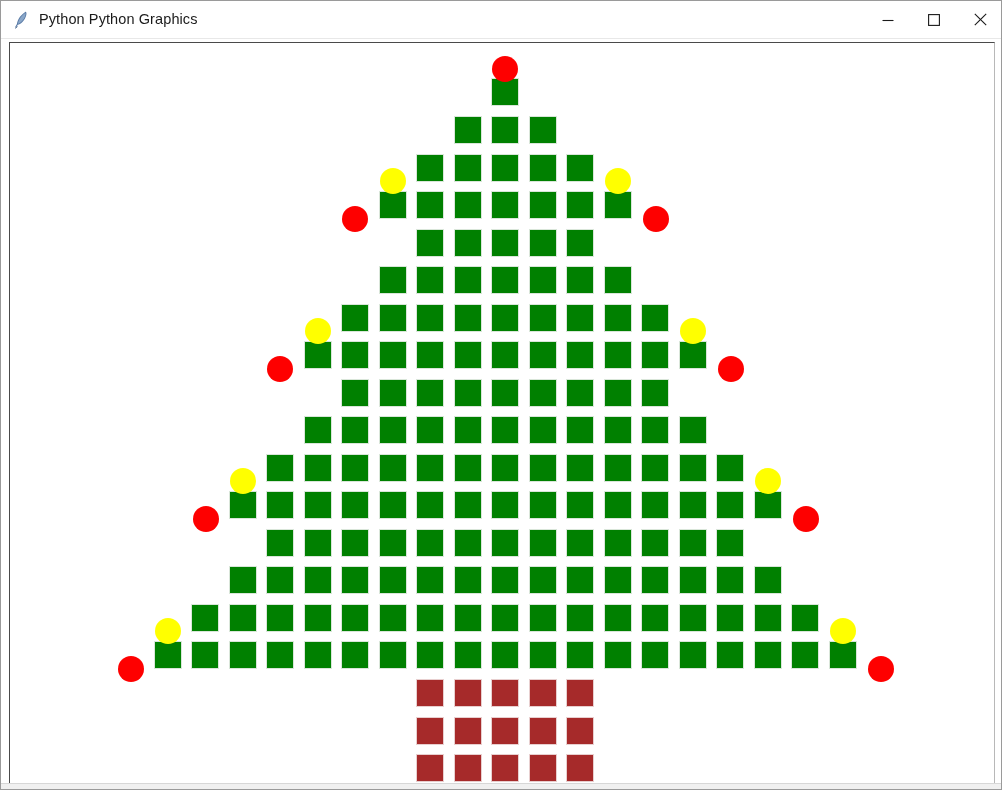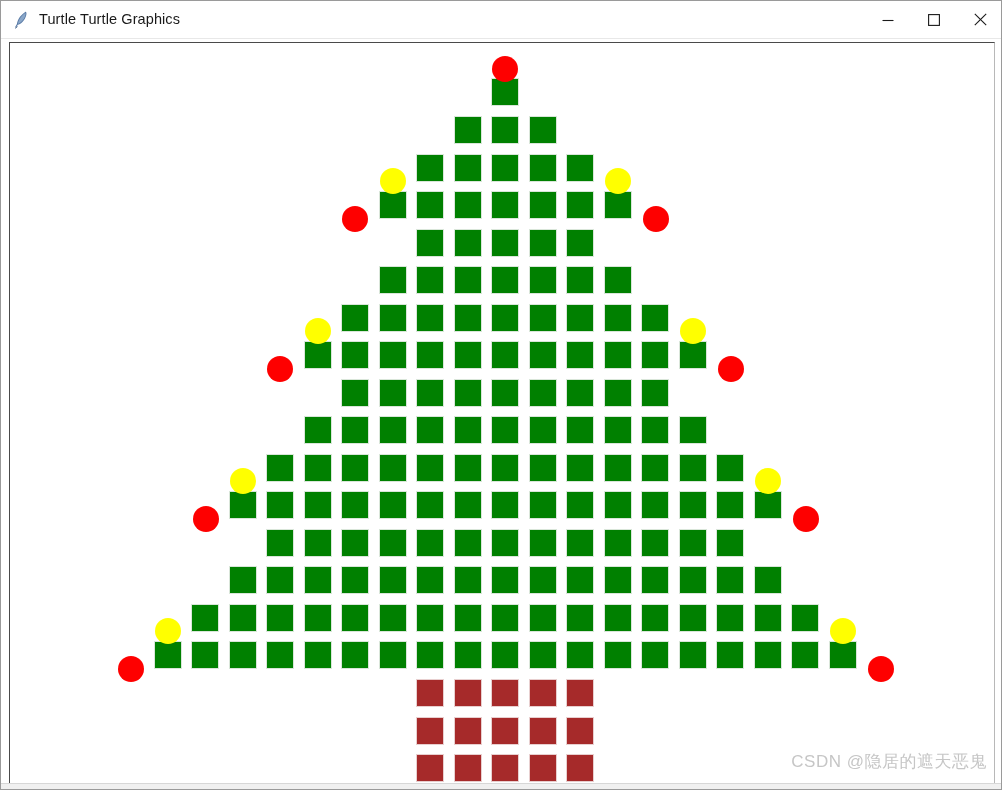--- a/index.html
+++ b/index.html
@@ -131,21 +131,21 @@
 
 <div id="app-window">
 
   <div id="titlebar">
     <svg id="app-icon" viewBox="0 0 18 18" xmlns="http://www.w3.org/2000/svg" aria-hidden="true">
       <path d="M12.6 1.4c-2.1 1.3-4.4 3.6-5.9 6.3-1.1 2-1.7 3.9-1.8 5.4l-1.6 2.6c-.2.3-.1.6.2.8.3.2.6.1.8-.2l1.5-2.5c1.3-.3 2.9-1.2 4.4-2.6 2.2-2.1 3.6-4.8 4.1-7.2.3-1.5.2-2.6-.3-3.1-.4-.4-1-.2-1.4.5z" fill="#5a7ba6"></path>
       <path d="M12.9 2.2c-1.8 1.2-3.9 3.3-5.2 5.8-1 1.8-1.6 3.5-1.7 4.9 1.1-.3 2.4-1.1 3.6-2.3 2-1.9 3.3-4.4 3.8-6.6.2-1 .2-1.6-.1-1.9-.1-.1-.2-.1-.4.1z" fill="#8aa7c9"></path>
       <path d="M5.2 15.8l-1.7 1.3" stroke="#3f5d85" stroke-width="0.9" stroke-linecap="round" fill="none"></path>
     </svg>
 
-    <div id="window-title">Turtle Turtle Graphics</div>
+    <div id="window-title">Python Python Graphics</div>
 
     <div id="window-controls">
       <button class="win-btn" aria-label="Minimize">
         <svg width="12" height="12" viewBox="0 0 12 12">
           <line x1="0.5" y1="6.5" x2="11.5" y2="6.5" stroke="#1a1a1a" stroke-width="1.1"></line>
         </svg>
       </button>
       <button class="win-btn" aria-label="Maximize">
         <svg width="12" height="12" viewBox="0 0 12 12">
           <rect x="0.6" y="0.6" width="10.8" height="10.8" fill="none" stroke="#1a1a1a" stroke-width="1.1"></rect>
@@ -350,16 +350,15 @@
         <div class="cell-circle" style="left: 745px; top: 425px; width: 26px; height: 26px; background: rgb(255, 255, 0);"></div>
         <div class="cell-circle" style="left: 183px; top: 463px; width: 26px; height: 26px; background: rgb(254, 0, 0);"></div>
         <div class="cell-circle" style="left: 783px; top: 463px; width: 26px; height: 26px; background: rgb(254, 0, 0);"></div>
         <div class="cell-circle" style="left: 145px; top: 575px; width: 26px; height: 26px; background: rgb(255, 255, 0);"></div>
         <div class="cell-circle" style="left: 820px; top: 575px; width: 26px; height: 26px; background: rgb(255, 255, 0);"></div>
         <div class="cell-circle" style="left: 108px; top: 613px; width: 26px; height: 26px; background: rgb(254, 0, 0);"></div>
         <div class="cell-circle" style="left: 858px; top: 613px; width: 26px; height: 26px; background: rgb(254, 0, 0);"></div>
       </div>
   </div>
 
-  <div id="watermark">CSDN @隐居的遮天恶鬼</div>
 
   <div id="bottom-strip"></div>
 </div>
 
 </body></html>

